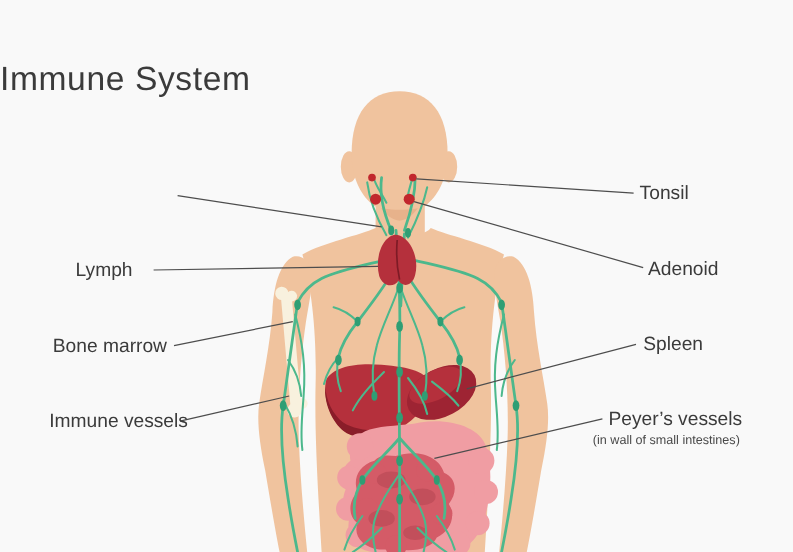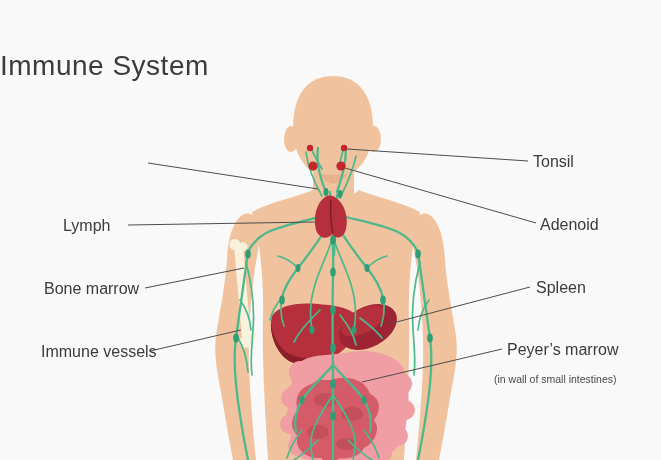--- a/index.html
+++ b/index.html
@@ -184,16 +184,16 @@
       <line class="s-leader" x1="502" y1="349" x2="362" y2="382"></line>
     </g>
   </svg>
 
   <div class="lbl" style="left:63px;top:216px">Lymph</div>
   <div class="lbl" style="left:44px;top:279px">Bone marrow</div>
   <div class="lbl" style="left:41px;top:342px">Immune vessels</div>
   <div class="lbl" style="left:533px;top:152px">Tonsil</div>
   <div class="lbl" style="left:540px;top:215px">Adenoid</div>
   <div class="lbl" style="left:536px;top:278px">Spleen</div>
-  <div class="lbl" style="left:507px;top:340px">Peyer’s marrow</div>
-  <div class="sublbl" style="left:494px;top:373px">(in wall of small intestines)</div>
+  <div class="lbl" style="left:507px;top:340px">Peyer’s vessels</div>
+  <div class="sublbl" style="left:494px;top:361px">(in wall of small intestines)</div>
 
 </div>
 
 </body></html>

